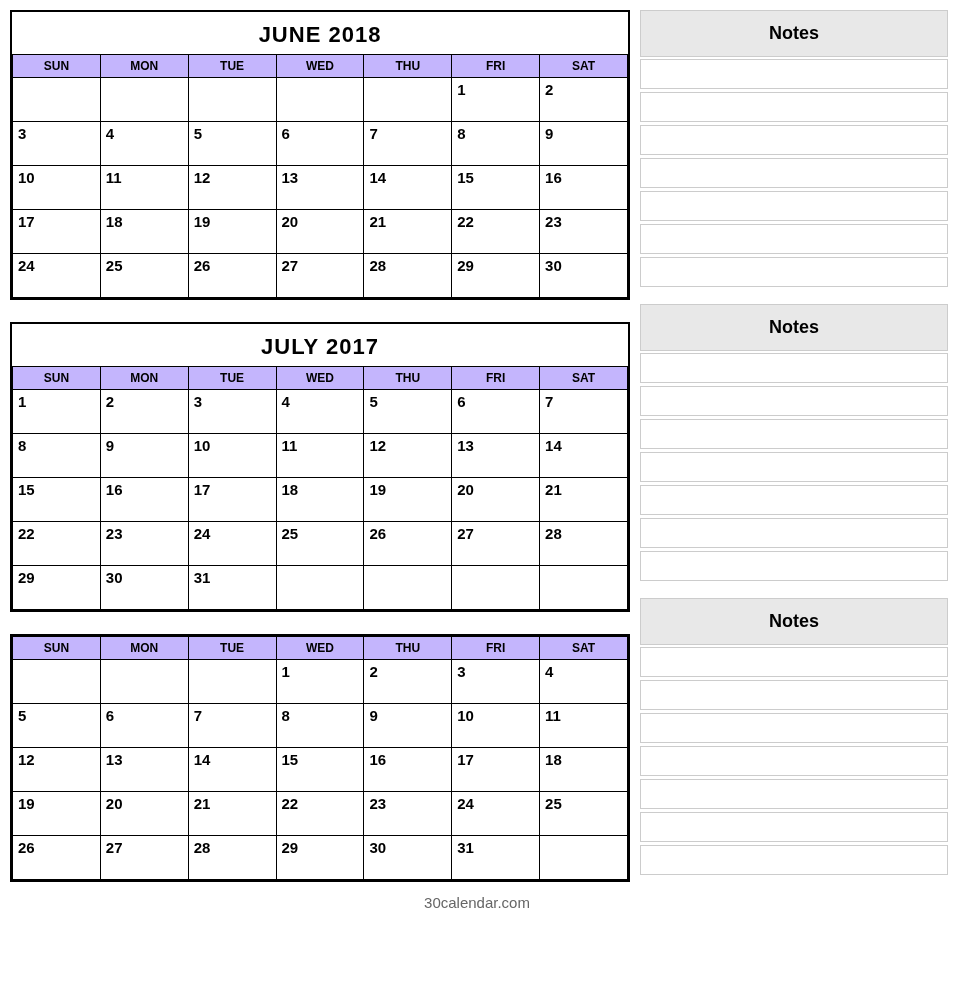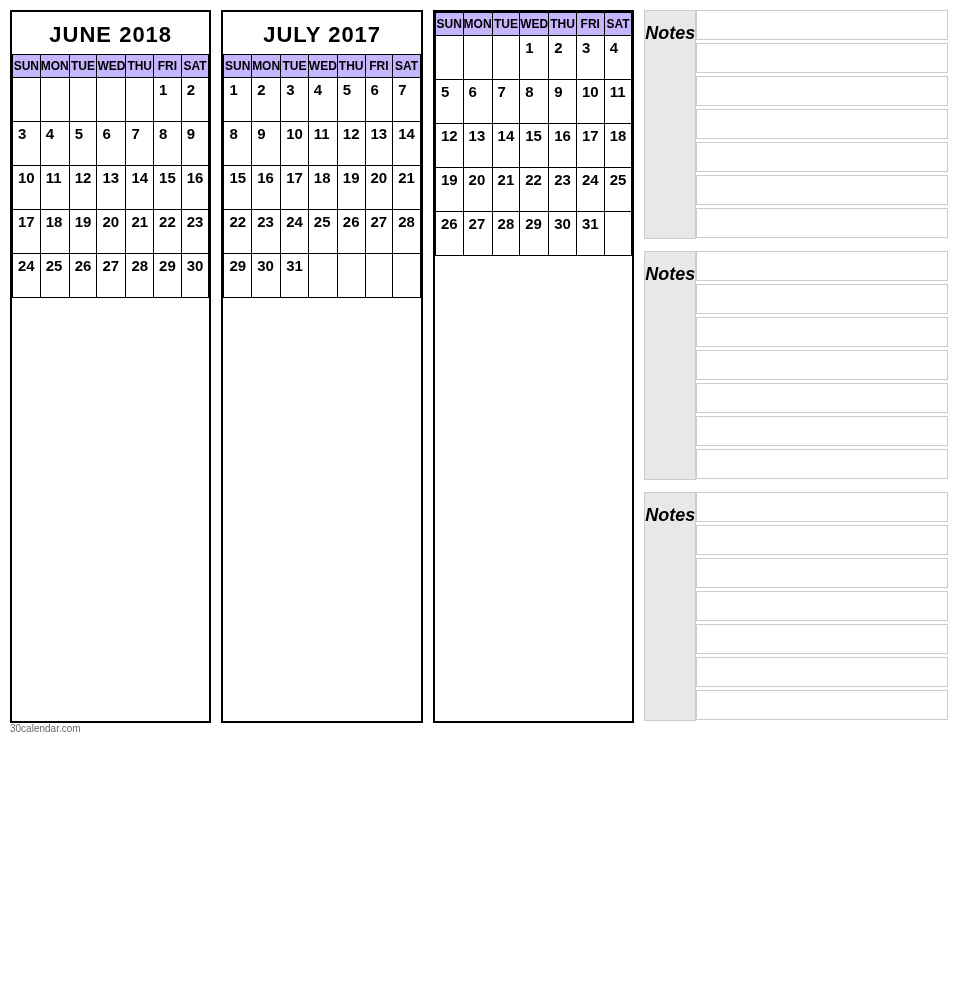--- a/index.html
+++ b/index.html
@@ -11,21 +11,22 @@
       padding: 10px;
     }
     .main-container {
       display: flex;
       flex-direction: row;
       gap: 10px;
       width: 100%;
     }
     .calendars-column {
       display: flex;
-      gap: 10px;
+      flex-direction: column;
+      gap: 22px;
       flex: 0 0 620px;
     }
     .notes-column {
       display: flex;
       flex-direction: column;
       gap: 10px;
       flex: 1;
     }
     .calendar-block {
       border: 2px solid #000;
@@ -77,30 +78,30 @@
       flex-direction: column;
       flex: 1;
     }
     .notes-line {
       border: 1px solid #ccc;
       height: 30px;
       margin-bottom: 3px;
       background: #fff;
     }
     .footer {
-      text-align: left;
-      font-size: 10px;
+      text-align: center;
+      font-size: 15px;
       color: #666;
-      padding-top: 0;
+      padding-top: 12px;
       padding-right: 4px;
     }
     .notes-section {
       display: flex;
+      flex-direction: column;
       flex: 1;
-      font-style: italic;
     }
   </style>
 </head>
 <body>
 
 <div class="main-container">
   <div class="calendars-column" id="calendars-column">
   <div class="calendar-block">
         <div class="calendar-title">JUNE 2018</div>
         <table class="calendar-table">

